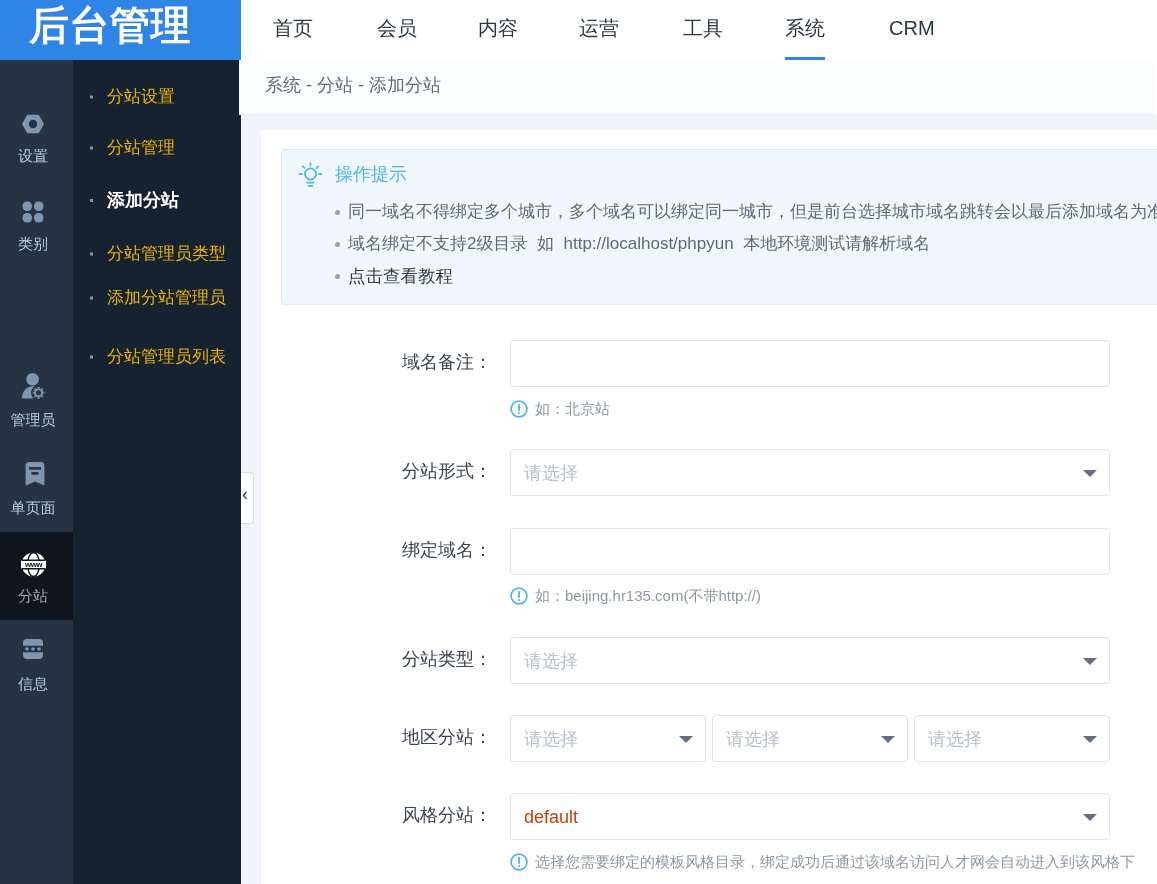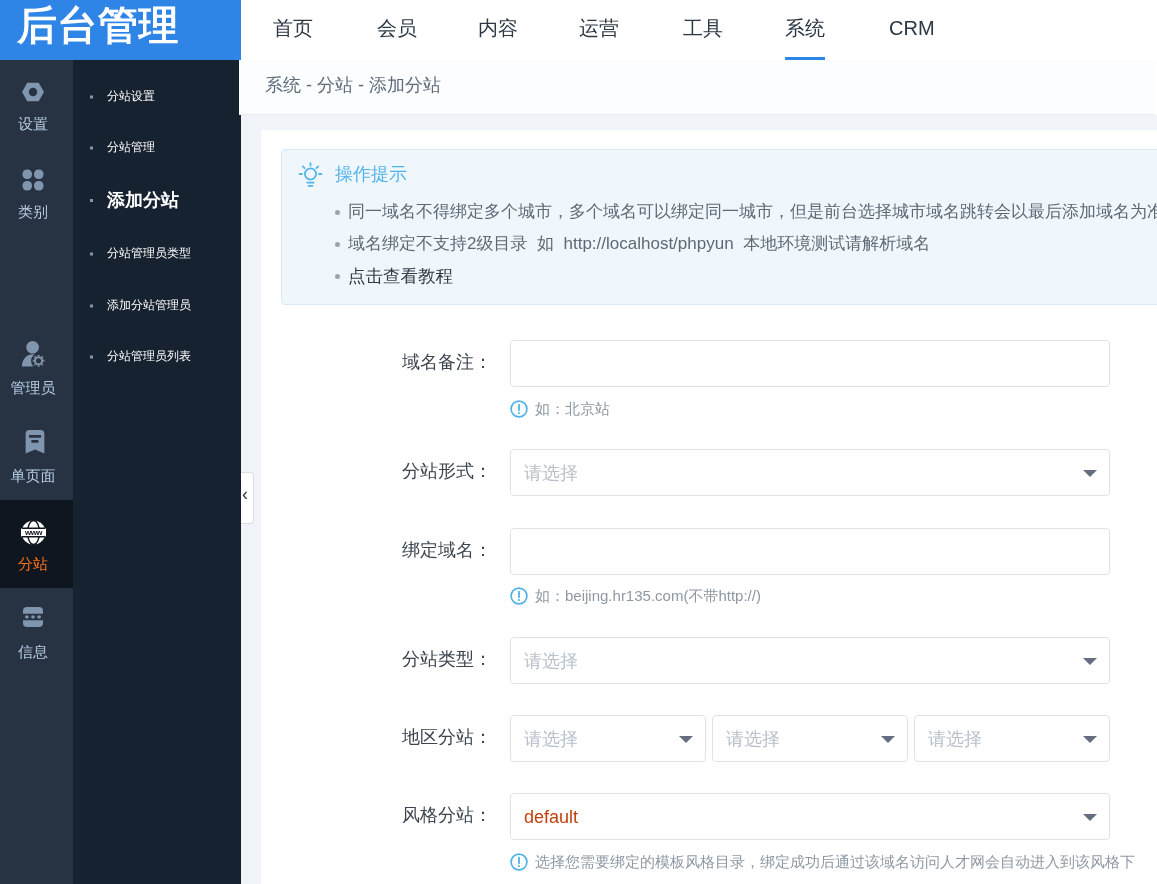--- a/index.html
+++ b/index.html
@@ -1,30 +1,30 @@
 <!DOCTYPE html>
 <html lang="zh"><head>
 <meta charset="utf-8">
 <title>后台管理</title>
 <style>
   * { margin:0; padding:0; box-sizing:border-box; }
   html,body { width:1157px; height:884px; overflow:hidden; font-family:"Liberation Sans", sans-serif; background:#fff; position:relative; }
   .abs { position:absolute; }
   #logo { left:0; top:0; width:241px; height:60px; background:#2e85e5; }
-  #logo span { position:absolute; left:17px; top:0; height:60px; line-height:51px; font-size:40px; font-weight:bold; color:#fff; letter-spacing:0.5px; }
+  #logo span { position:absolute; left:29px; top:0; height:60px; line-height:51px; font-size:40px; font-weight:bold; color:#fff; letter-spacing:0.5px; }
   .navitem { position:absolute; top:-2px; height:60px; line-height:60px; font-size:20px; color:#2b3743; }
   #navline { left:785px; top:57px; width:40px; height:3px; background:#2d87e8; }
   #rail { left:0; top:60px; width:73px; height:824px; background:#273342; }
-  .ritem { position:absolute; left:0; width:73px; height:88px; }
+  .ritem { position:absolute; left:0; width:73px; height:88px;margin-top:32px; }
   .ritem svg { position:absolute; left:21px; top:20px; }
   .ritem .rlabel { position:absolute; left:0; top:55px; width:66px; text-align:center; font-size:15px; color:#b6cbe2; }
   .ritem.active { background:#10161f; }
-  .ritem.active .rlabel { color:#f97316; }
+  .ritem.active .rlabel { color:#a3a3a3; }
   #submenu { left:73px; top:60px; width:168px; height:824px; background:#172230; }
-  .sitem { position:absolute; left:34px; transform:translateY(-50%); font-size:12px; color:#ffffff; white-space:nowrap; }
+  .sitem { position:absolute; left:34px; transform:translateY(-50%); font-size:17px; color:#eab308; white-space:nowrap; }
   .sitem i { position:absolute; left:-17px; top:50%; margin-top:-1px; width:3px; height:3px; background:#8b939e; }
   .sitem.bold { font-size:18px; font-weight:bold; color:#fff; }
   #tab { left:241px; top:472px; z-index:5; width:13px; height:52px; background:#fff; border:1px solid #d9dce1; border-left:none; border-radius:0 4px 4px 0; }
   #tab span { position:absolute; left:1px; top:11px; font-size:18px; color:#2f3742; }
   #crumbbar { left:239px; top:60px; width:916px; height:55px; background:#fcfdfe; border-bottom:1px solid #e9ecef; }
   #crumb { position:absolute; left:26px; top:0; height:50px; line-height:50px; font-size:18px; color:#5d6b7a; }
   #content { left:241px; top:115px; width:916px; height:769px; background:#f0f3f7; }
   #panel { left:261px; top:130px; width:1300px; height:800px; background:#fff; }
   #tipbox { left:281px; top:149px; width:1240px; height:156px; background:#eff7fd; border:1px solid #d9eaf6; border-radius:4px; }
   #tiptitle { position:absolute; left:53px; top:12px; font-size:18px; color:#52b3ea; }
@@ -109,21 +109,21 @@
       </svg>
     <div class="rlabel">信息</div>
   </div>
 </div>
 
 <div class="abs" id="submenu">
   <div class="sitem" style="top:36px;"><i></i>分站设置</div>
   <div class="sitem" style="top:87px;"><i></i>分站管理</div>
   <div class="sitem bold" style="top:140px;"><i></i>添加分站</div>
   <div class="sitem" style="top:193px;"><i></i>分站管理员类型</div>
-  <div class="sitem" style="top:245px;"><i></i>添加分站管理员</div>
+  <div class="sitem" style="top:237px;"><i></i>添加分站管理员</div>
   <div class="sitem" style="top:296px;"><i></i>分站管理员列表</div>
 </div>
 
 <div class="abs" id="tab">
     <span>‹</span>
   </div>
 <div class="abs" id="crumbbar">
     <span id="crumb">系统 - 分站 - 添加分站</span>
   </div>
 <div class="abs" id="content"></div>

